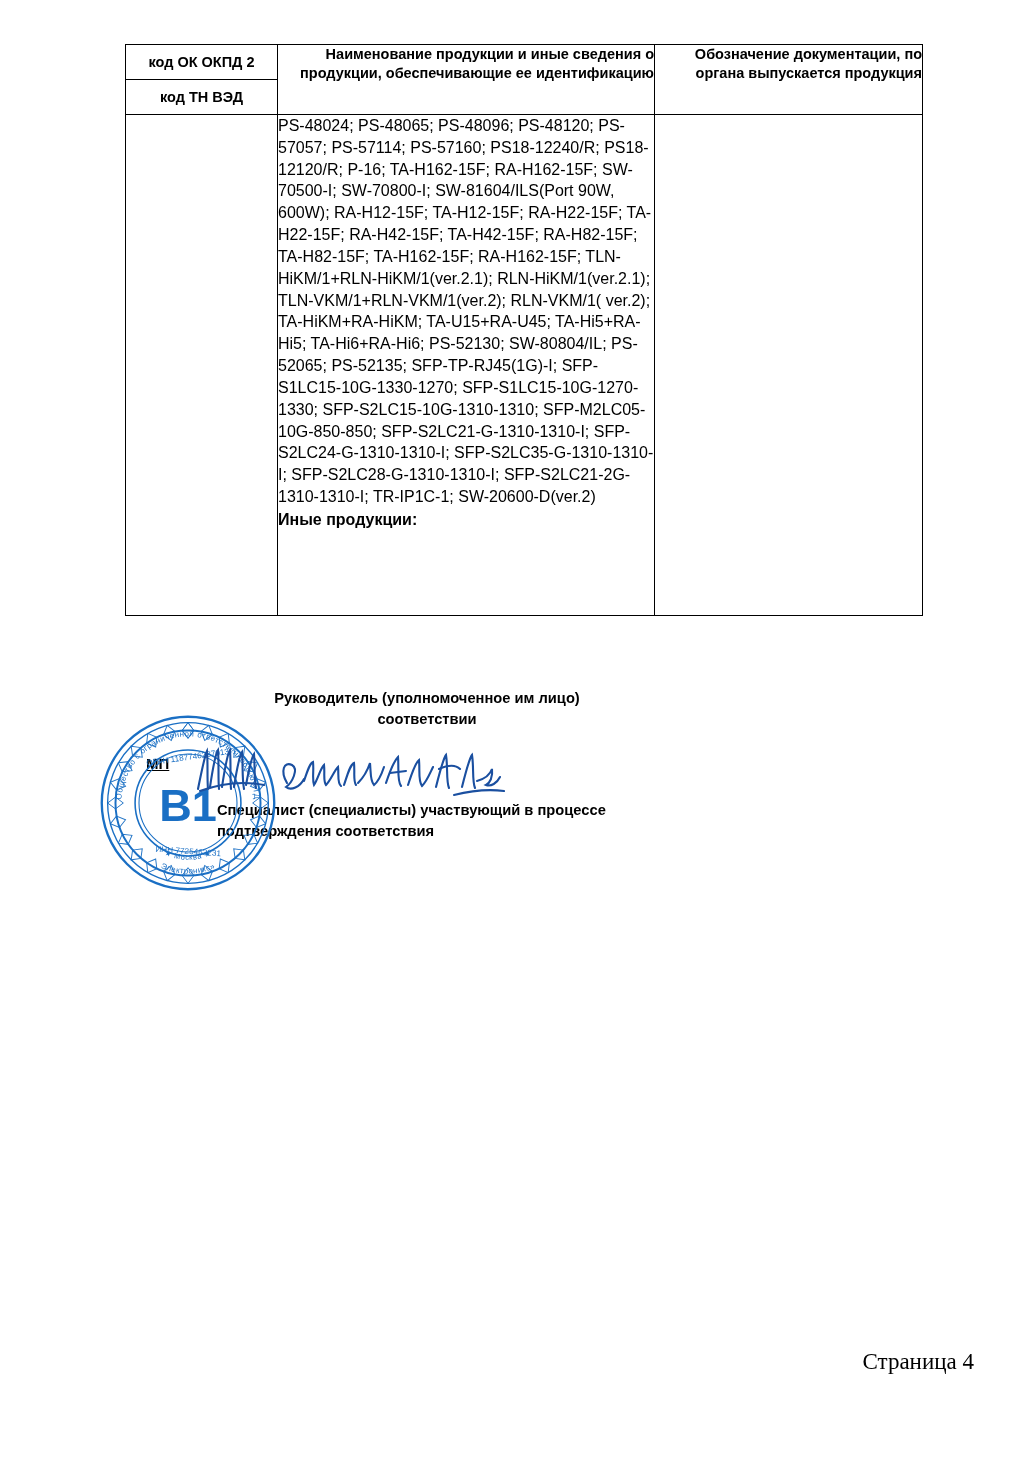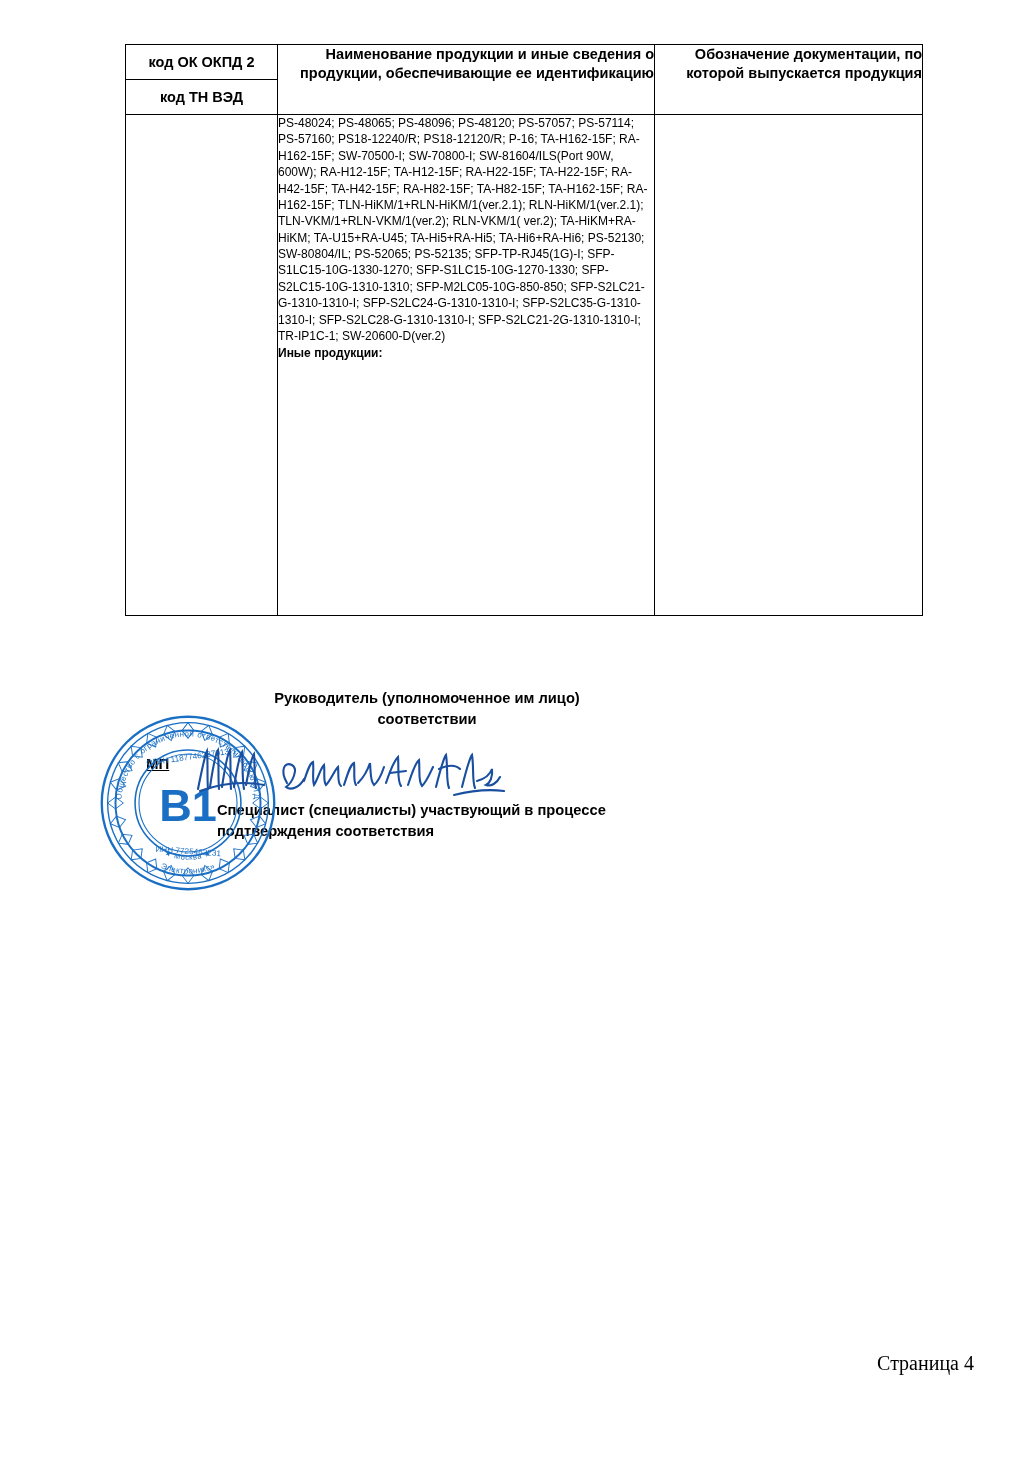--- a/index.html
+++ b/index.html
@@ -55,21 +55,21 @@
     font-weight: bold;
     font-size: 14.5px;
     text-align: center;
     padding: 9px 4px;
   }
   .hdr-stack .sub.top {
     border-bottom: 1.5px solid #000;
   }
 
   .body-cell {
-    font-size: 12px;
+    font-size: 16px;
     line-height: 1.365;
     padding: 8px 8px 8px 9px;
     height: 500px;
   }
   .body-cell .models {
     white-space: pre-line;
   }
   .body-cell .other-info {
     font-weight: bold;
     margin-top: 1px;
@@ -125,21 +125,21 @@
     height: 90px;
     pointer-events: none;
   }
 
   
   .page-number {
     position: absolute;
     right: 62px;
     bottom: 85px;
     font-family: "Liberation Serif", serif;
-    font-size: 20px;
+    font-size: 23px;
     color: #000;
   }
 </style>
 </head>
 <body>
 
 <div class="page">
 
   <table class="doc-table">
     <colgroup>
@@ -147,21 +147,21 @@
       <col class="col-b">
       <col class="col-c">
     </colgroup>
     <tbody>
       <tr>
         <td class="hdr-stack">
           <div class="sub top">код ОК ОКПД 2</div>
           <div class="sub">код ТН ВЭД</div>
         </td>
         <td class="hdr-cell">Наименование продукции и иные сведения о продукции, обеспечивающие ее идентификацию</td>
-        <td class="hdr-cell">Обозначение документации, по которой выпускается продукция</td>
+        <td class="hdr-cell">Обозначение документации, по органа выпускается продукция</td>
       </tr>
       <tr>
         <td class="body-cell"></td>
         <td class="body-cell">
           <div class="models">PS-48024; PS-48065; PS-48096; PS-48120; PS-57057; PS-57114; PS-57160; PS18-12240/R; PS18-12120/R; P-16; TA-H162-15F; RA-H162-15F; SW-70500-I; SW-70800-I; SW-81604/ILS(Port 90W, 600W); RA-H12-15F; TA-H12-15F; RA-H22-15F; TA-H22-15F; RA-H42-15F; TA-H42-15F; RA-H82-15F; TA-H82-15F; TA-H162-15F; RA-H162-15F; TLN-HiKM/1+RLN-HiKM/1(ver.2.1); RLN-HiKM/1(ver.2.1); TLN-VKM/1+RLN-VKM/1(ver.2); RLN-VKM/1( ver.2); TA-HiKM+RA-HiKM; TA-U15+RA-U45; TA-Hi5+RA-Hi5; TA-Hi6+RA-Hi6; PS-52130; SW-80804/IL; PS-52065; PS-52135; SFP-TP-RJ45(1G)-I; SFP-S1LC15-10G-1330-1270; SFP-S1LC15-10G-1270-1330; SFP-S2LC15-10G-1310-1310; SFP-M2LC05-10G-850-850; SFP-S2LC21-G-1310-1310-I; SFP-S2LC24-G-1310-1310-I; SFP-S2LC35-G-1310-1310-I; SFP-S2LC28-G-1310-1310-I; SFP-S2LC21-2G-1310-1310-I; TR-IP1C-1; SW-20600-D(ver.2)</div>
           <div class="other-info">Иные продукции:</div>
         </td>
         <td class="body-cell"></td>
       </tr>
     </tbody>

